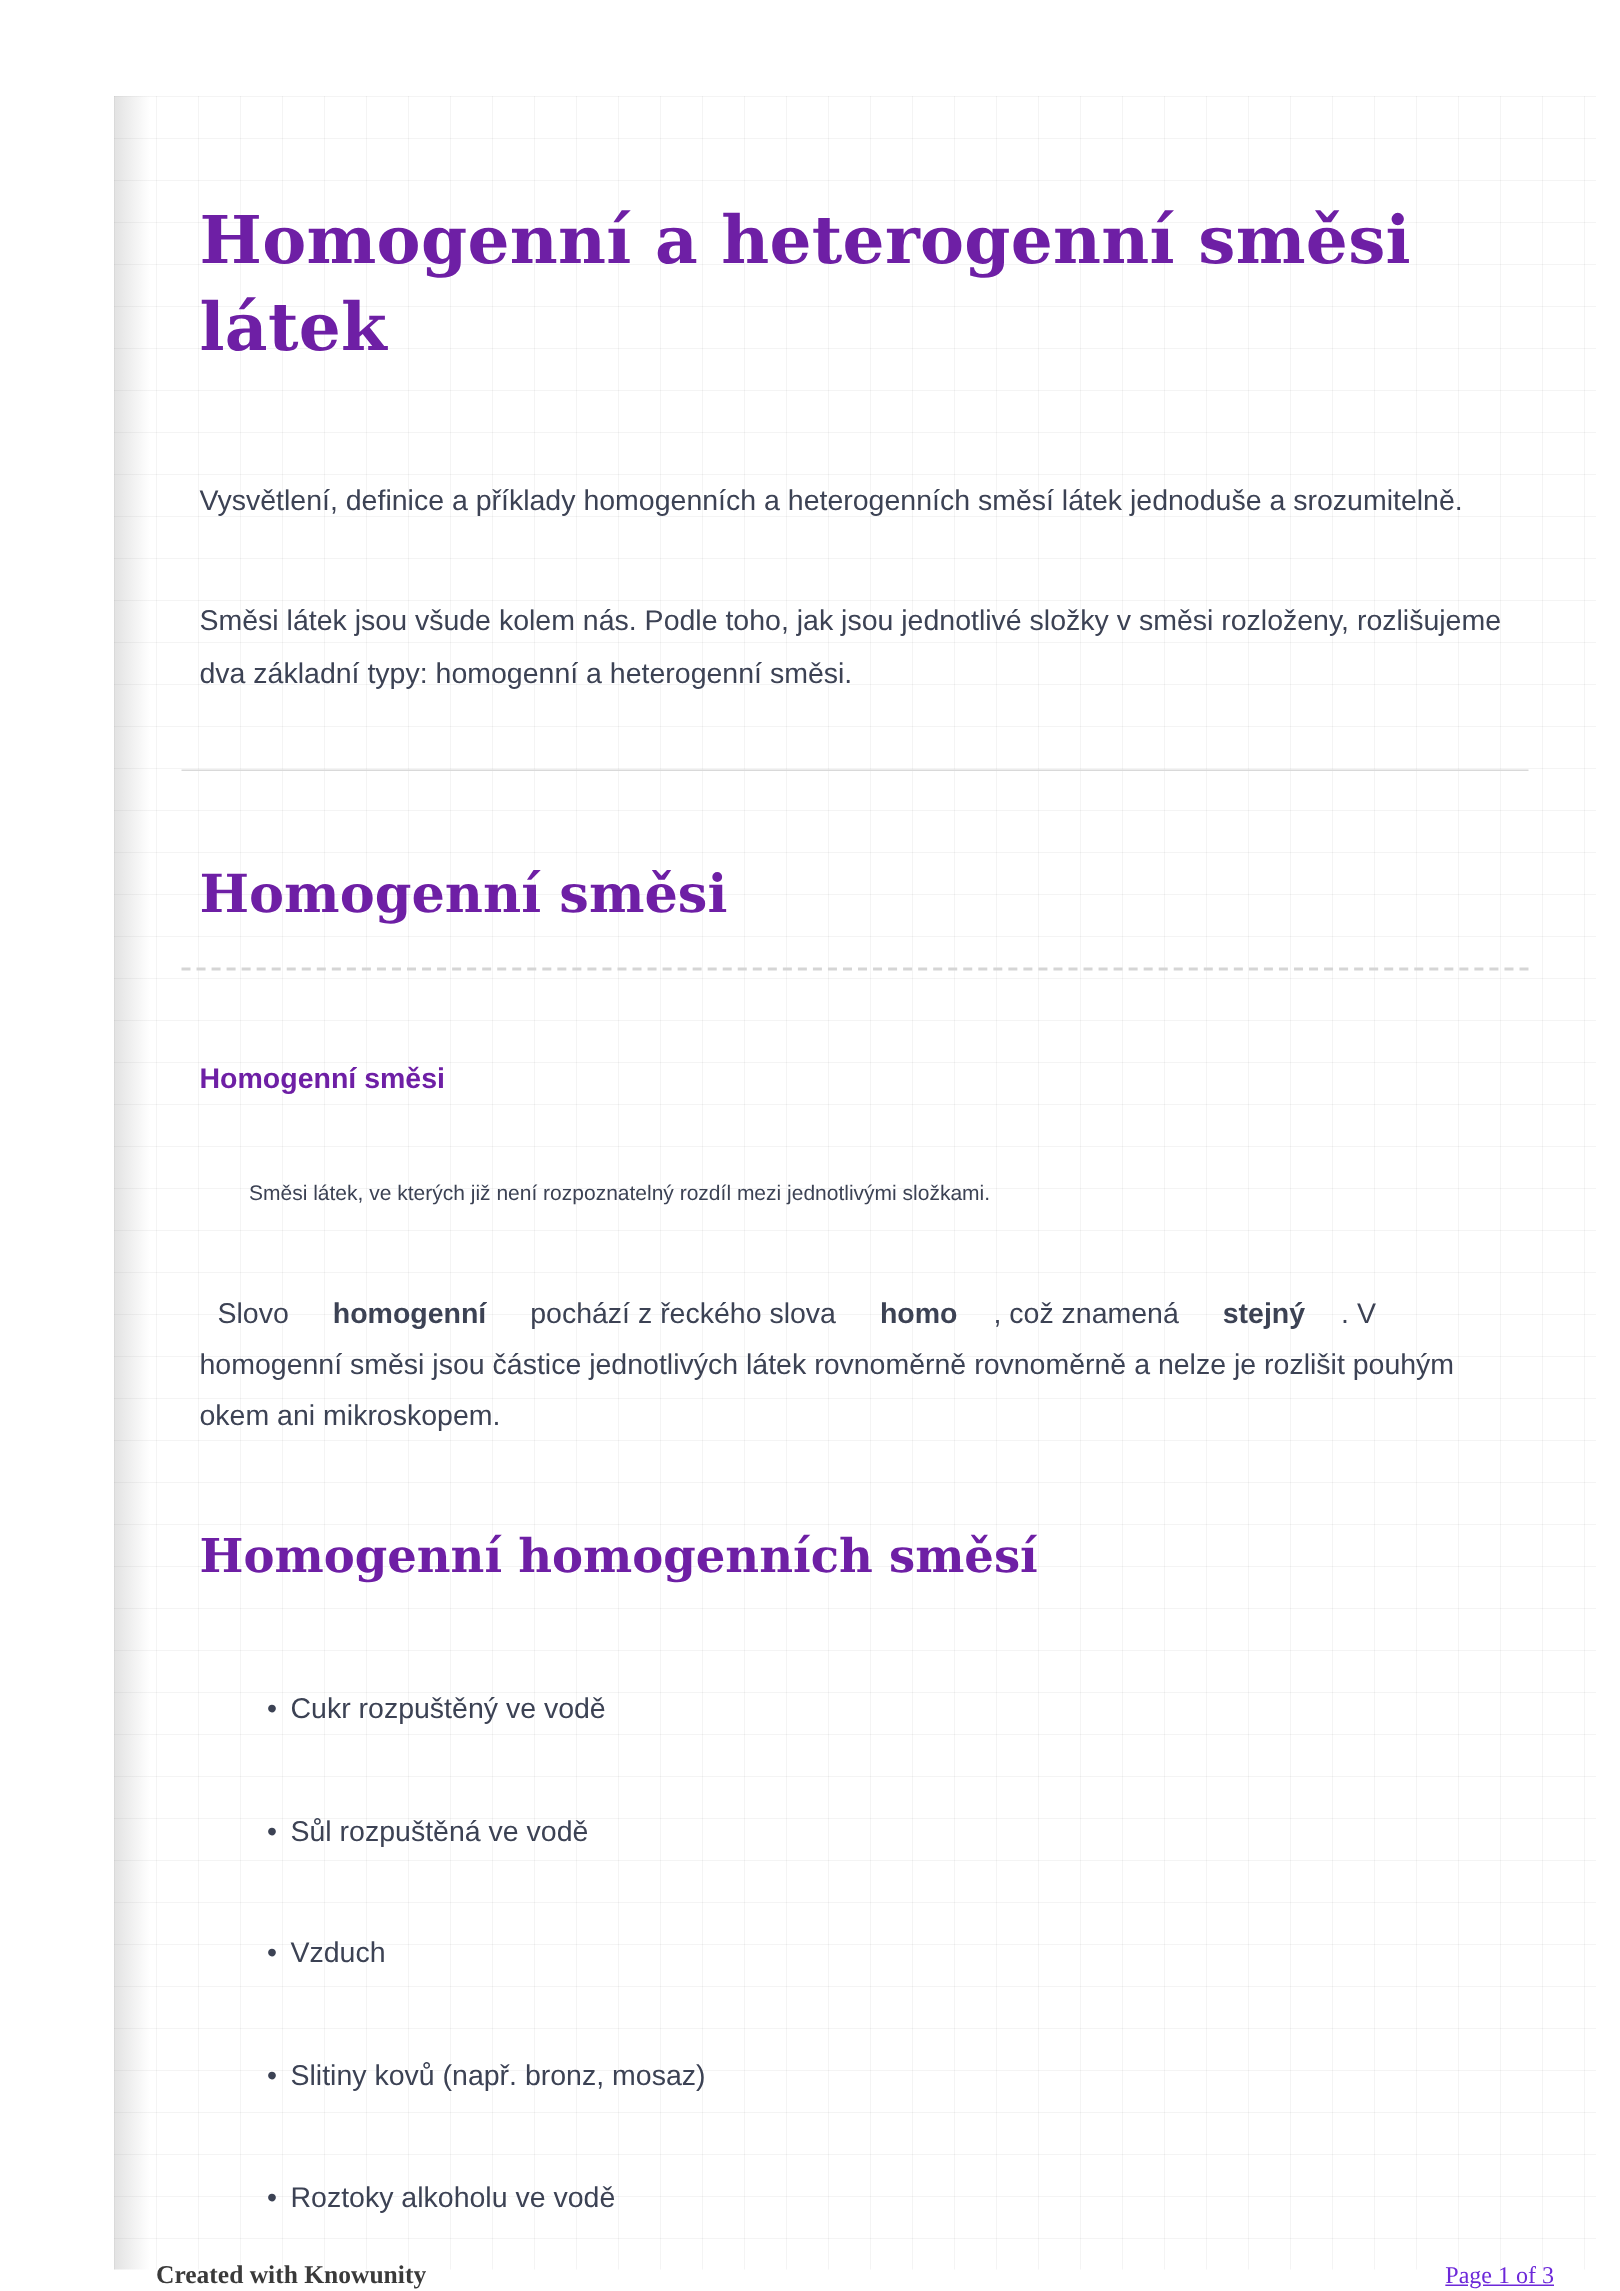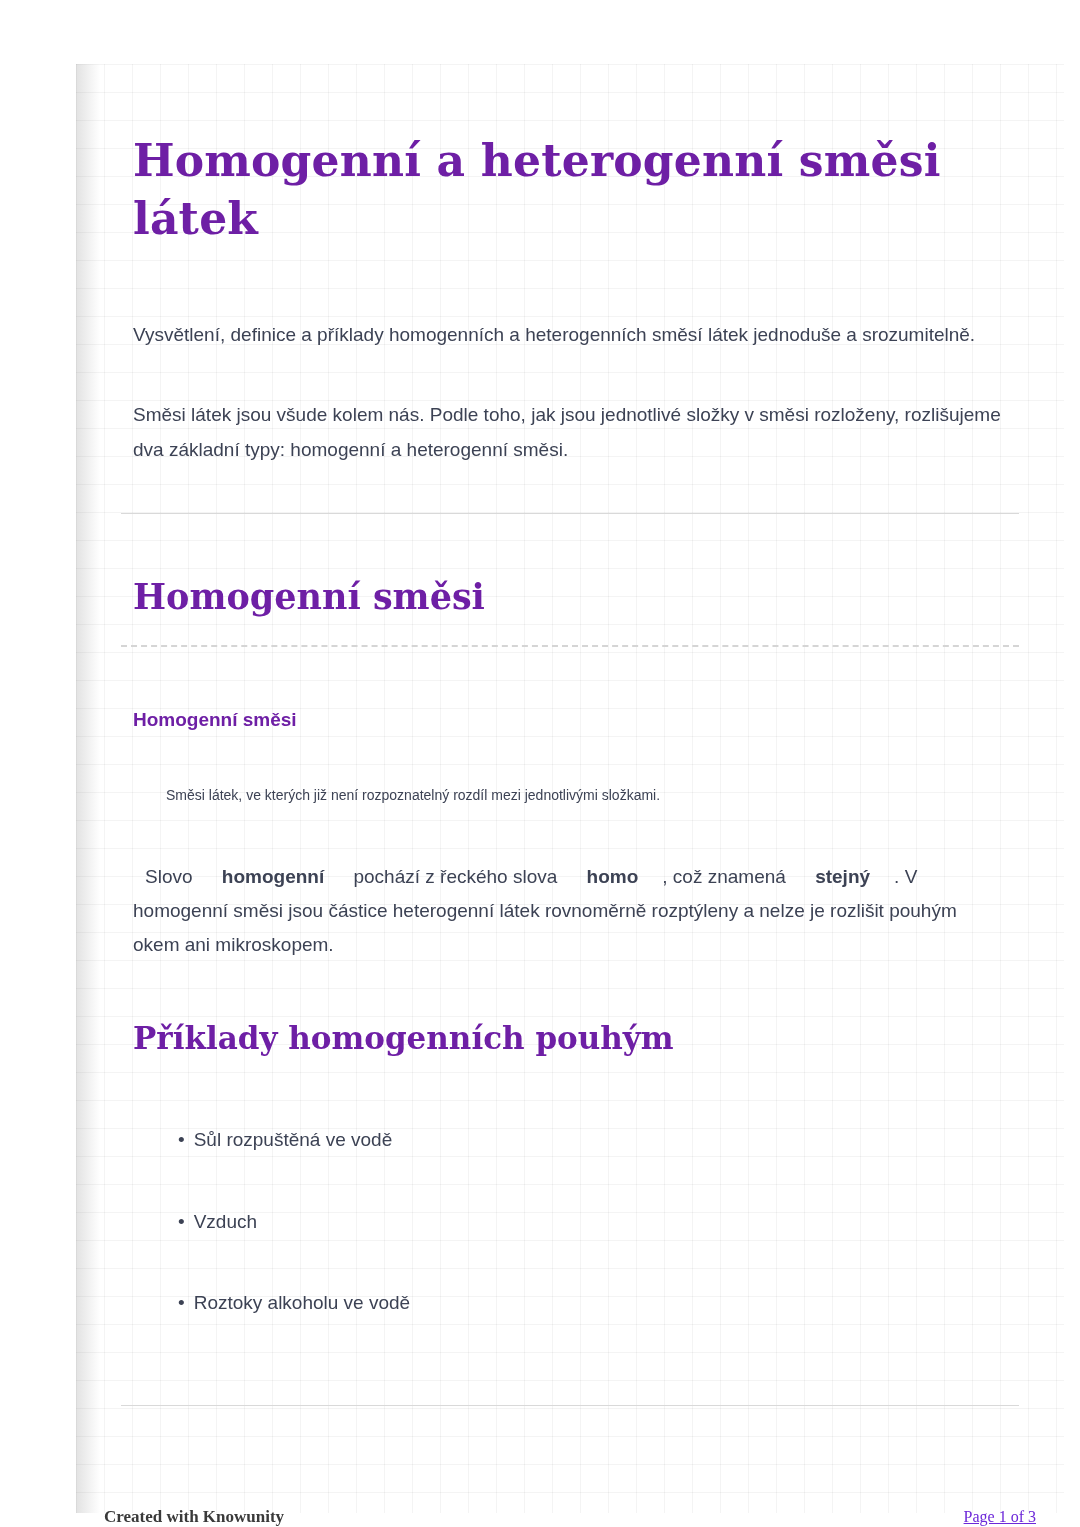--- a/index.html
+++ b/index.html
@@ -167,28 +167,30 @@
 
       <hr class="solid">
 
       <h2 class="section-h">Homogenní směsi</h2>
       <div class="dashed"></div>
 
       <h3 class="sub-h">Homogenní směsi</h3>
 
       <p class="definition">Směsi látek, ve kterých již není rozpoznatelný rozdíl mezi jednotlivými složkami.</p>
 
-      <p class="bodytext"><span>Slovo </span><strong>homogenní</strong><span> pochází z řeckého slova </span><strong>homo</strong><span>, což znamená </span><strong>stejný</strong><span>. V homogenní směsi jsou částice heterogenní látek rovnoměrně rozptýleny a nelze je rozlišit pouhým okem ani mikroskopem.</span></p>
-
-
-      <h2 class="examples-h">Příklady homogenních pouhým</h2>
+      <p class="bodytext"><span>Slovo </span><strong>homogenní</strong><span> pochází z řeckého slova </span><strong>homo</strong><span>, což znamená </span><strong>stejný</strong><span>. V homogenní směsi jsou částice jednotlivých látek rovnoměrně rovnoměrně a nelze je rozlišit pouhým okem ani mikroskopem.</span></p>
+
+
+      <h2 class="examples-h">Homogenní homogenních směsí</h2>
 
       <ul class="examples">
+        <li>Cukr rozpuštěný ve vodě</li>
         <li>Sůl rozpuštěná ve vodě</li>
         <li>Vzduch</li>
+        <li>Slitiny kovů (např. bronz, mosaz)</li>
         <li>Roztoky alkoholu ve vodě</li>
       </ul>
 
       <hr class="solid bottom">
 
     </div>
   </div>
 
   <div class="footer">
     <span class="created">Created with Knowunity</span>

